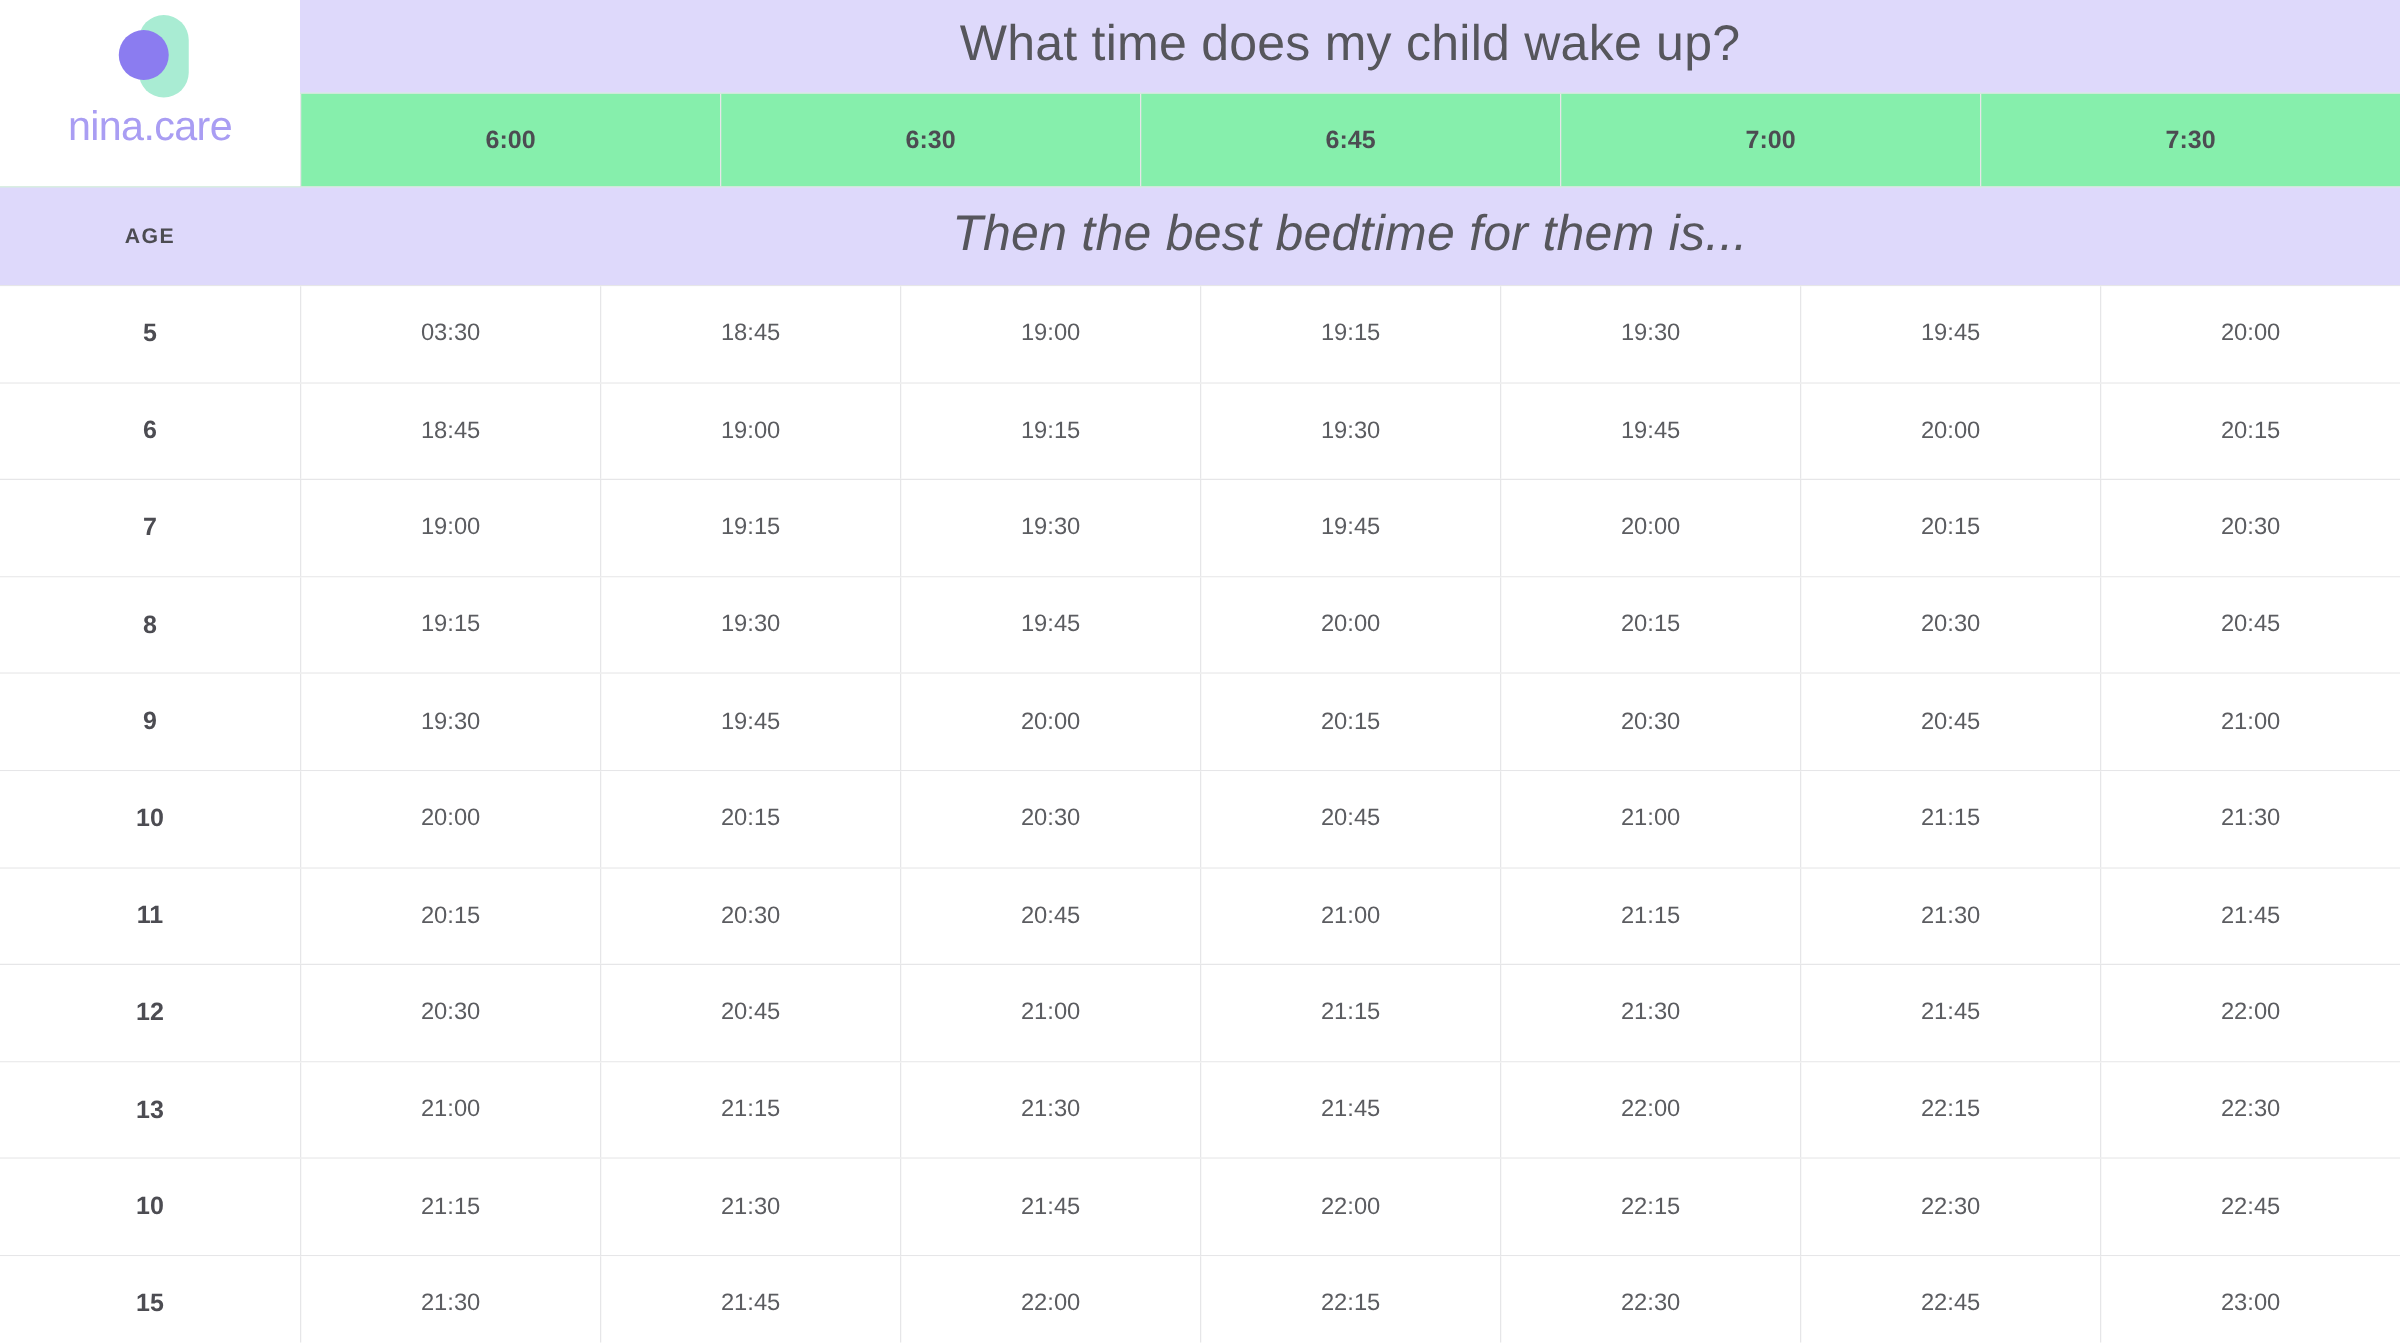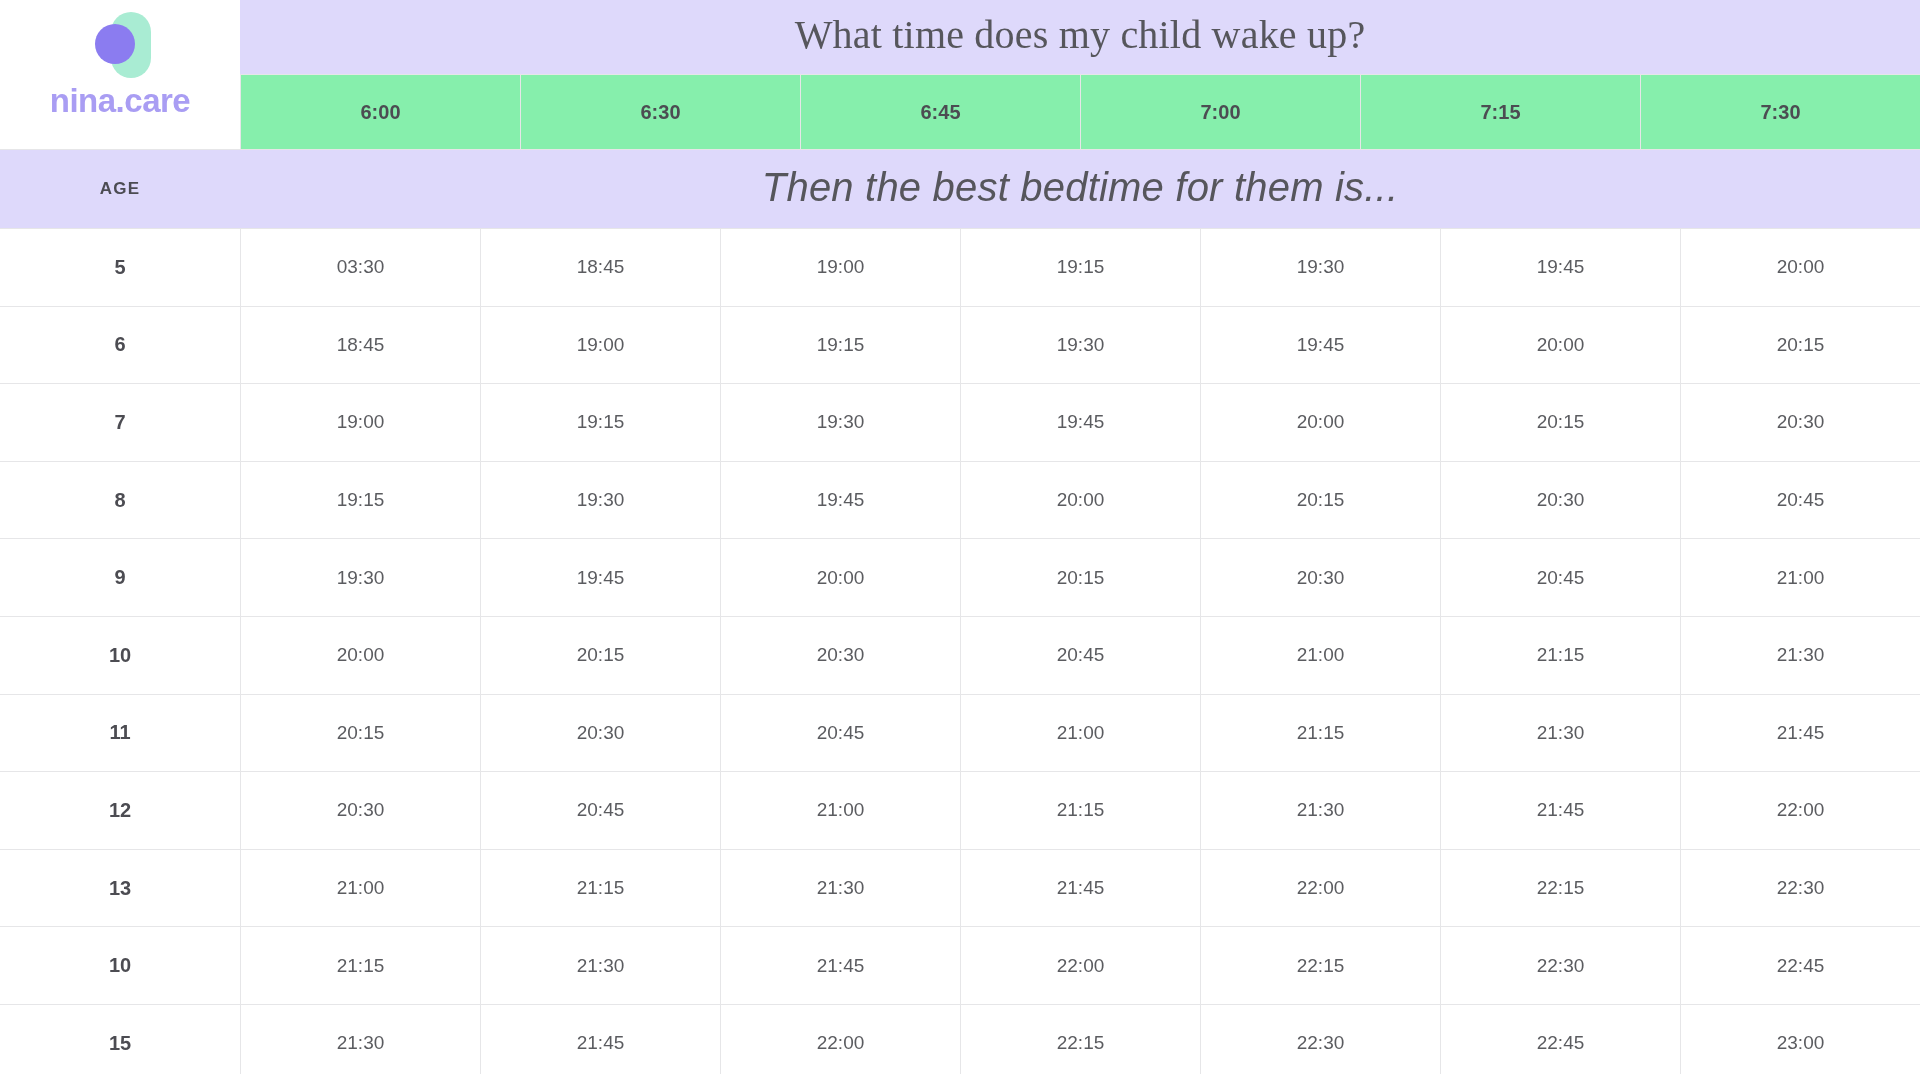--- a/index.html
+++ b/index.html
@@ -19,21 +19,20 @@
     height: 1074px;
     position: relative;
     box-sizing: border-box;
   }
 
   
   .top-band {
     display: flex;
     width: 100%;
     height: 74px;
-    font-family: Liberation Serif, serif;
   }
   .logo-cell {
     width: 240px;
     min-width: 240px;
     background: #ffffff;
     position: relative;
   }
   .question-cell {
     flex: 1;
     background: #ded9fb;
@@ -85,21 +84,21 @@
     left: 6px;
     top: 12px;
     width: 40px;
     height: 40px;
     border-radius: 50%;
     background: #8b7cf0;
   }
   .logo-text {
     margin-top: 4px;
     font-size: 33px;
-    font-weight: 700;
+    font-weight: 400;
     color: #a99df3;
     letter-spacing: -0.5px;
   }
 
   
   .time-row {
     display: flex;
     height: 74px;
     border-top: 1px solid #e6e6e8;
     border-bottom: 1px solid #e6e6e8;
@@ -198,21 +197,20 @@
       <span class="question-text">What time does my child wake up?</span>
     </div>
   </div>
 
   <div class="time-row">
     <div class="spacer"></div>
     <div class="th">6:00</div>
     <div class="th">6:30</div>
     <div class="th">6:45</div>
     <div class="th">7:00</div>
-    <div class="th">7:15</div>
     <div class="th">7:30</div>
   </div>
 
   <div class="banner-row">
     <div class="age-cell">AGE</div>
     <div class="banner-text">Then the best bedtime for them is...</div>
   </div>
 
   <div class="data-row">
     <div class="age">5</div>

